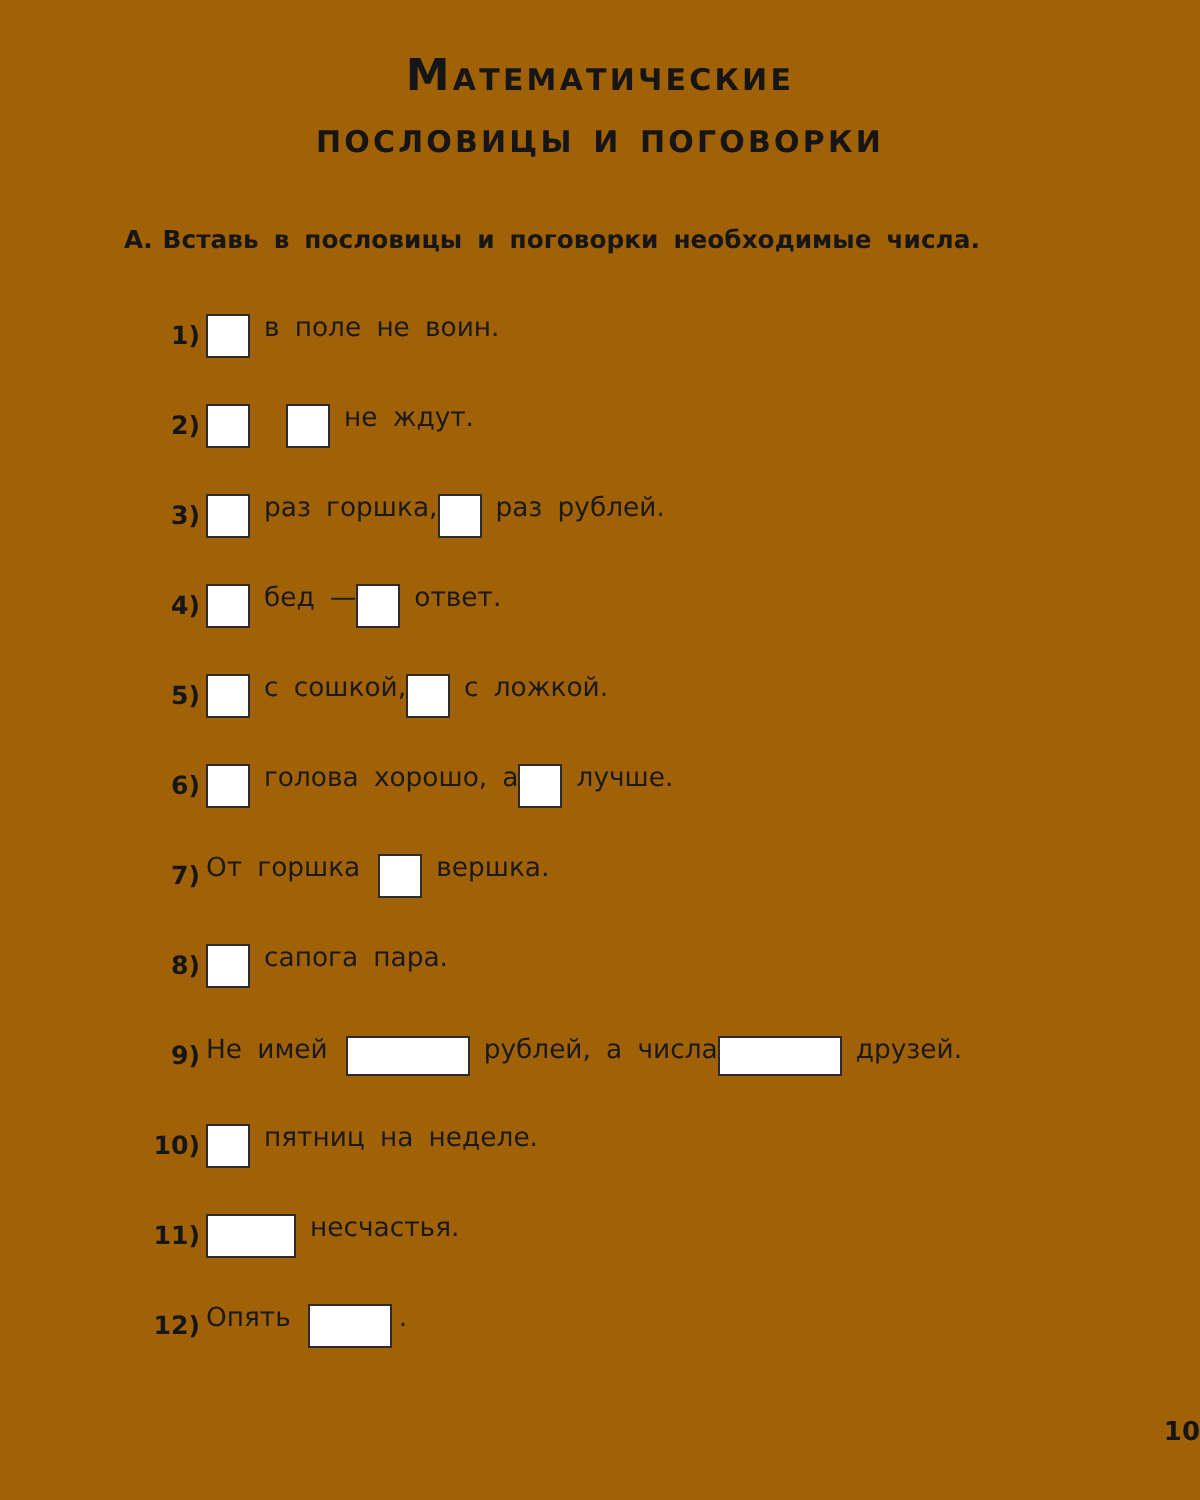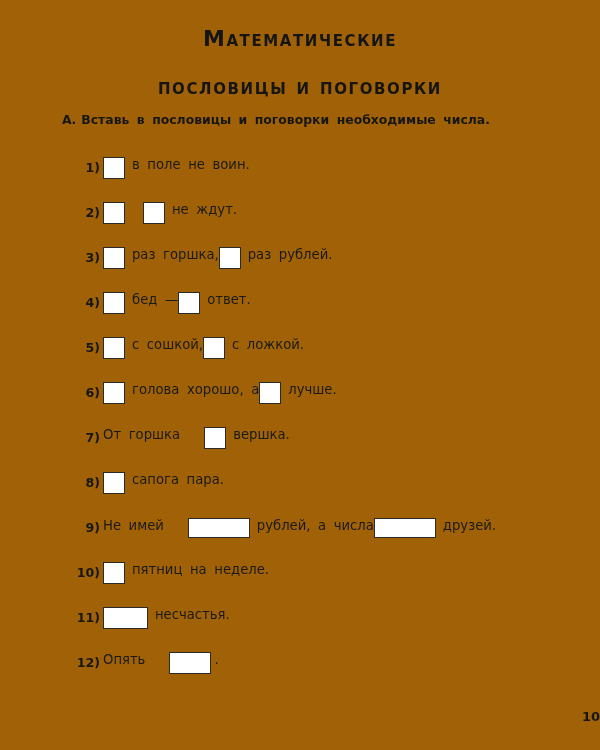--- a/index.html
+++ b/index.html
@@ -31,21 +31,21 @@
     text-align: center;
   }
   .title-line {
     font-weight: 700;
     color: #151515;
     letter-spacing: 1.6px;
     line-height: 1.18;
     white-space: nowrap;
   }
   .title-line-1 { font-size: 22px; font-variant: small-caps; }
-  .title-line-2 { font-size: 22px; font-variant: small-caps; margin-top: 22px; }
+  .title-line-2 { font-size: 22px; font-variant: small-caps; margin-top: 5px; }
 
   
   .instruction {
     position: absolute;
     top: 112px;
     left: 62px;
     width: 500px;
     font-size: 12.4px;
     font-weight: 700;
     color: #161616;
@@ -83,21 +83,21 @@
     left: 103px;
     display: flex;
     align-items: flex-start;
     font-size: 13.2px;
     color: #1a1a1a;
     white-space: nowrap;
   }
   .frag {
     word-spacing: 3.4px;
   }
-  .frag.lead { margin-right: 24px; }
+  .frag.lead { margin-right: 9px; }
   .frag.after { margin-left: 7px; }
   .frag.tight { margin-left: 3px; }
 
   
   .abox {
     display: inline-block;
     border: 1.3px solid #2b2b2b;
     background: #ffffff;
     box-sizing: border-box;
     flex: 0 0 auto;

